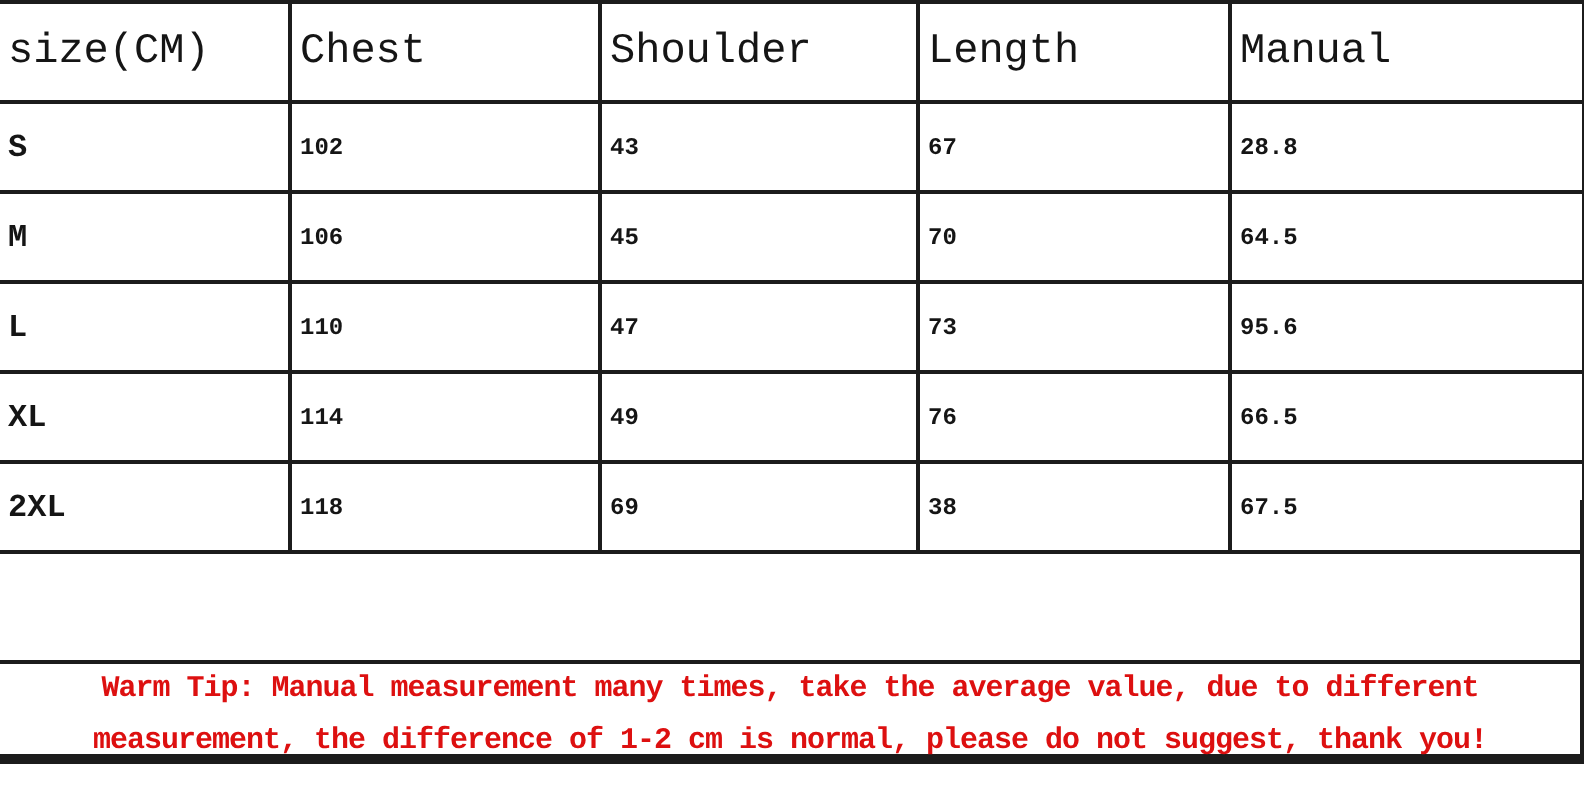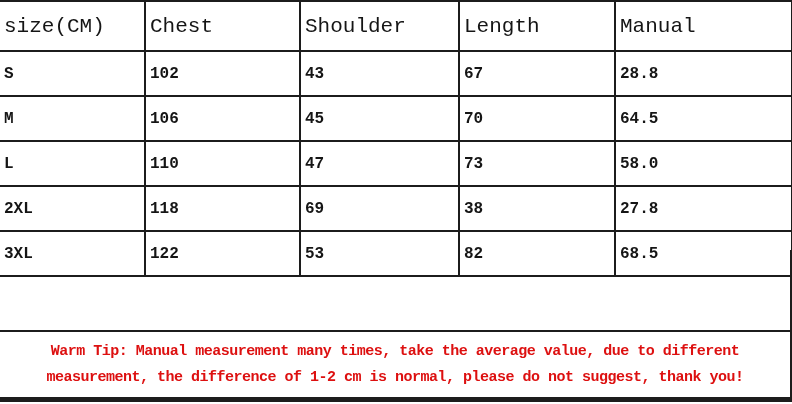--- a/index.html
+++ b/index.html
@@ -36,48 +36,48 @@
     border-left: none;
   }
   .size-table th {
     height: 40px;
     font-size: 21px;
     font-weight: normal;
     letter-spacing: 0px;
   }
   .size-table td {
     height: 35px;
-    font-size: 16px;
+    font-size: 12px;
     font-weight: bold;
   }
   .size-table td.size-col {
     font-size: 16px;
   }
   .gap-right-edge {
     position: absolute;
     top: 250px;
     right: 0;
     width: 2px;
     height: 84px;
     background: #1c1c1c;
   }
   .warning-box {
     position: absolute;
     left: 0;
     top: 330px;
     width: 792px;
-    height: 72px;
+    height: 52px;
     box-sizing: border-box;
     border-top: 2px solid #1c1c1c;
     border-right: 2px solid #1c1c1c;
     border-bottom: 5px solid #1c1c1c;
     background: #ffffff;
     display: flex;
     flex-direction: column;
-    justify-content: center;
+    justify-content: flex-start;
     align-items: center;
     text-align: center;
   }
   .warning-line {
     color: #dd1010;
     font-weight: bold;
     font-size: 15px;
     line-height: 26px;
     letter-spacing: -0.5px;
     white-space: nowrap;
@@ -118,35 +118,35 @@
         <td>106</td>
         <td>45</td>
         <td>70</td>
         <td>64.5</td>
       </tr>
       <tr>
         <td class="size-col">L</td>
         <td>110</td>
         <td>47</td>
         <td>73</td>
-        <td>58.0</td>
+        <td>95.6</td>
+      </tr>
+      <tr>
+        <td class="size-col">XL</td>
+        <td>114</td>
+        <td>49</td>
+        <td>76</td>
+        <td>66.5</td>
       </tr>
       <tr>
         <td class="size-col">2XL</td>
         <td>118</td>
         <td>69</td>
         <td>38</td>
-        <td>27.8</td>
-      </tr>
-      <tr>
-        <td class="size-col">3XL</td>
-        <td>122</td>
-        <td>53</td>
-        <td>82</td>
-        <td>68.5</td>
+        <td>67.5</td>
       </tr>
     </tbody>
   </table>
 
   <div class="gap-right-edge"></div>
 
   <div class="warning-box">
     <div class="warning-line">Warm Tip: Manual measurement many times, take the average value, due to different</div>
     <div class="warning-line">measurement, the difference of 1-2 cm is normal, please do not suggest, thank you!</div>
   </div>

